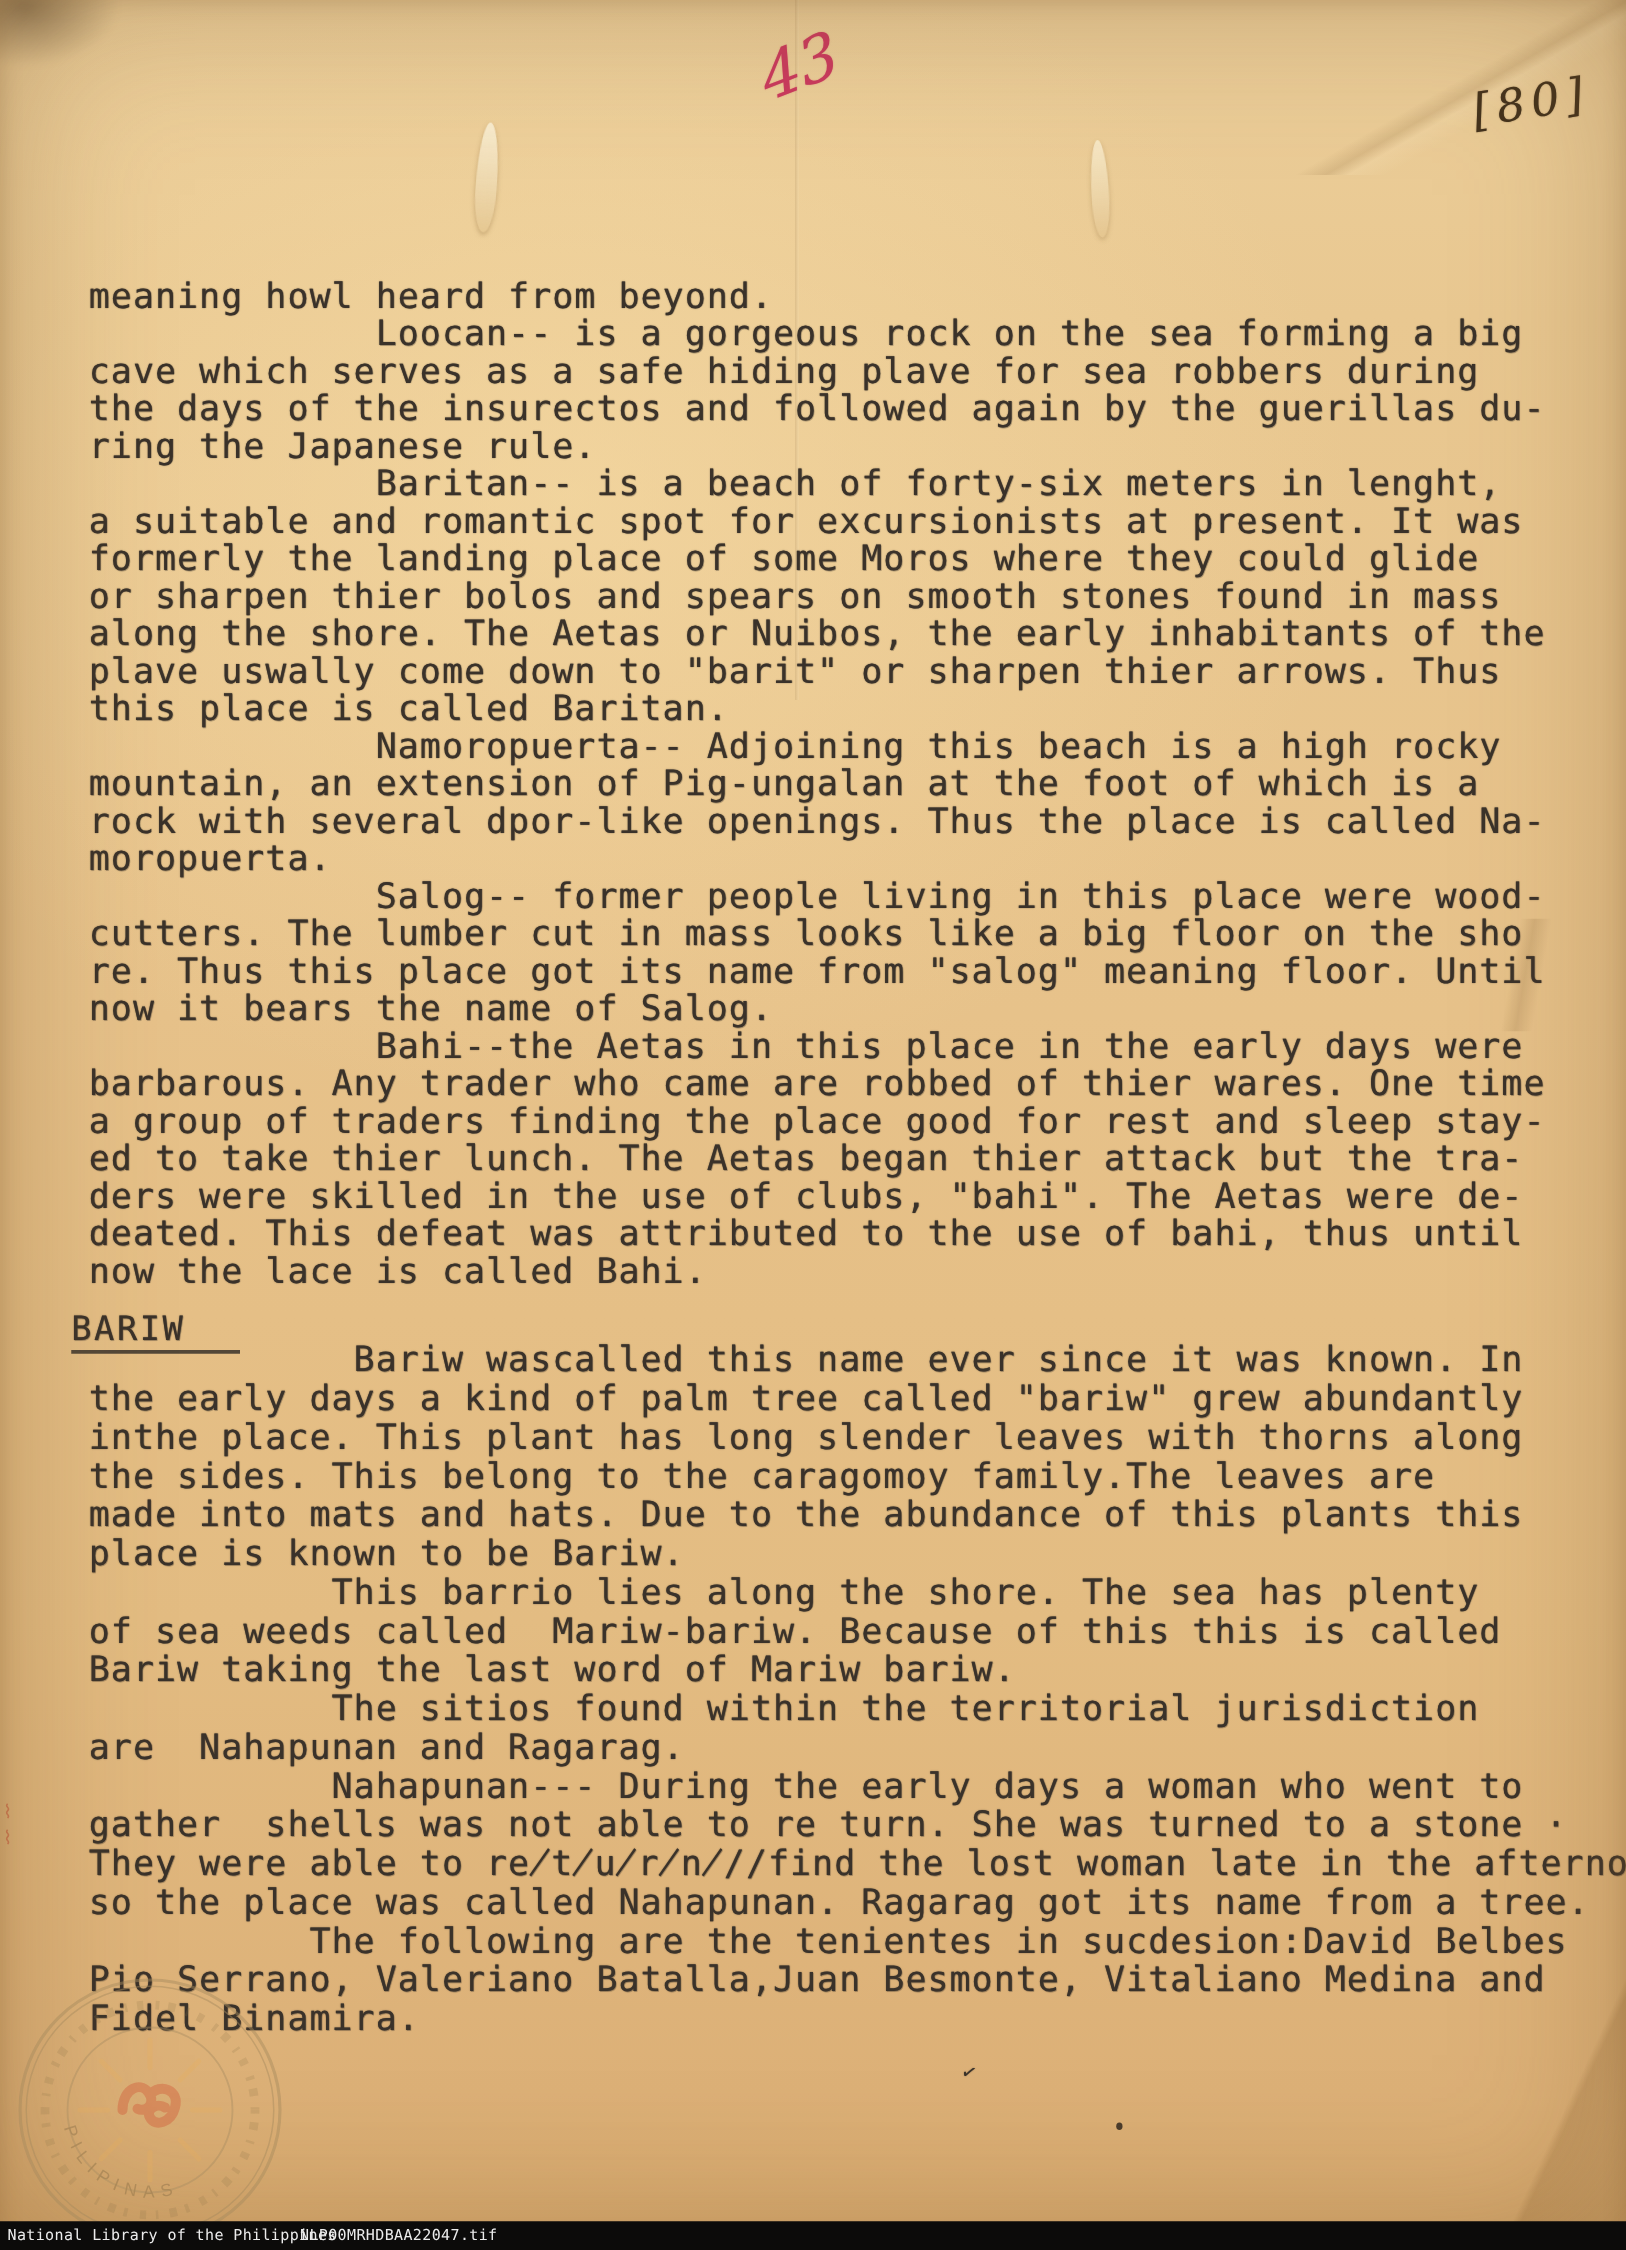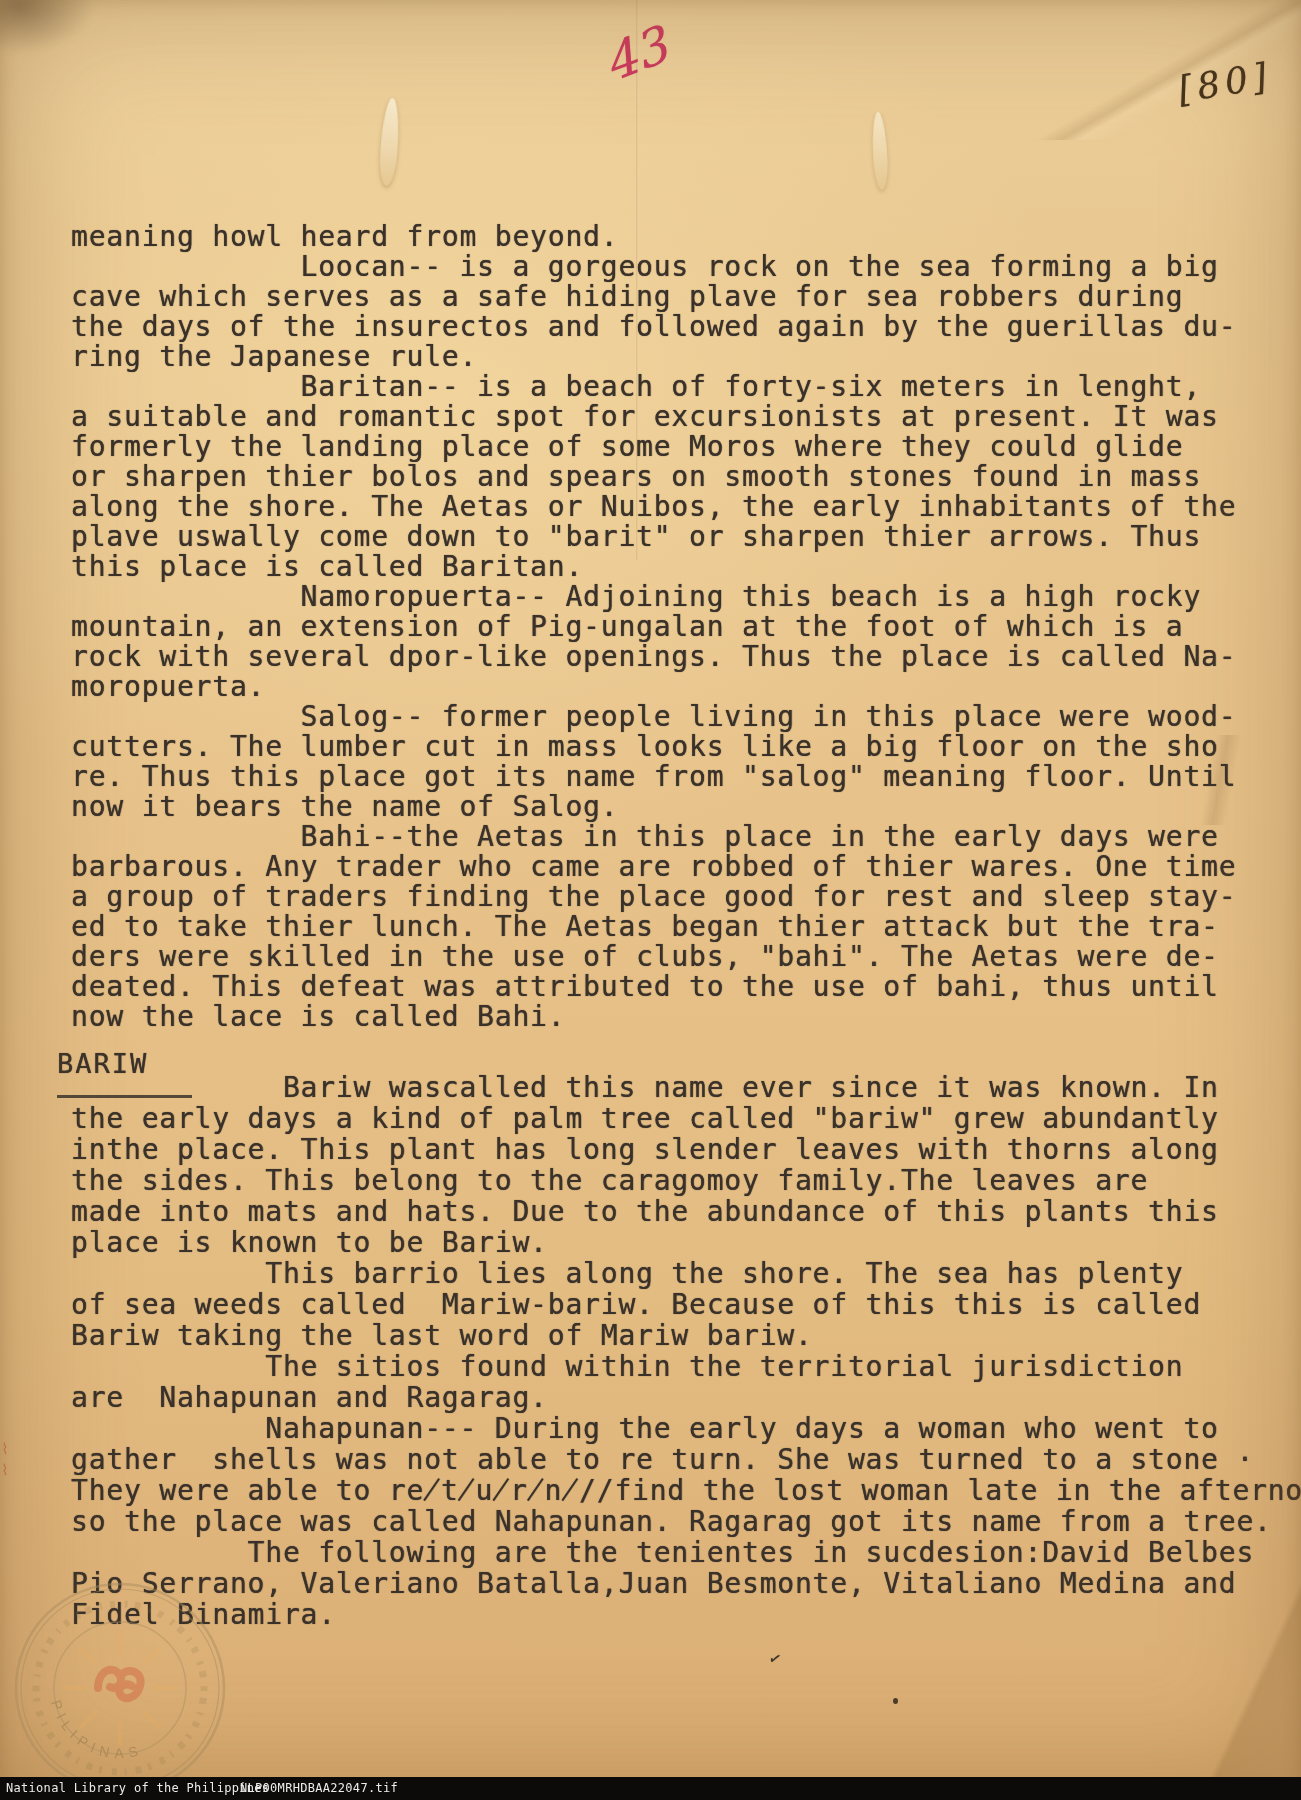--- a/index.html
+++ b/index.html
@@ -19,21 +19,21 @@
     font-size:28px;letter-spacing:.8px;
     text-shadow:0 0 1px rgba(58,50,42,.85), .6px .4px 0 rgba(58,50,42,.28);
     margin-left:14px;
   }
   #sec1{top:222px;line-height:30px;}
   #sec2{top:1072px;line-height:31px;}
   #bariw-heading{
     position:absolute;left:57px;top:1048px;color:#3a322a;font-size:27px;letter-spacing:2px;
     text-shadow:0 0 1px rgba(58,50,42,.85), .6px .4px 0 rgba(58,50,42,.28);
   }
-  #bariw-heading .ul{display:inline-block;border-bottom:3px solid rgba(58,50,42,.85);padding-right:44px;padding-bottom:16px;}
+  #bariw-heading .ul{display:inline-block;border-bottom:3px solid rgba(58,50,42,.85);padding-right:44px;padding-bottom:1px;}
   #pagenum{
     position:absolute;left:608px;top:24px;color:#cb3a5f;font-size:50px;
     font-family:"DejaVu Serif",serif;font-style:italic;
     transform:rotate(-21deg) skewX(-6deg);text-shadow:0 0 1px rgba(203,58,95,.6);
   }
   #corner-note{
     position:absolute;left:1178px;top:62px;color:#43321c;font-size:36px;
     font-family:"DejaVu Serif",serif;font-style:italic;letter-spacing:5px;
     transform:rotate(-9deg);text-shadow:0 0 1px rgba(67,50,28,.7);
   }

